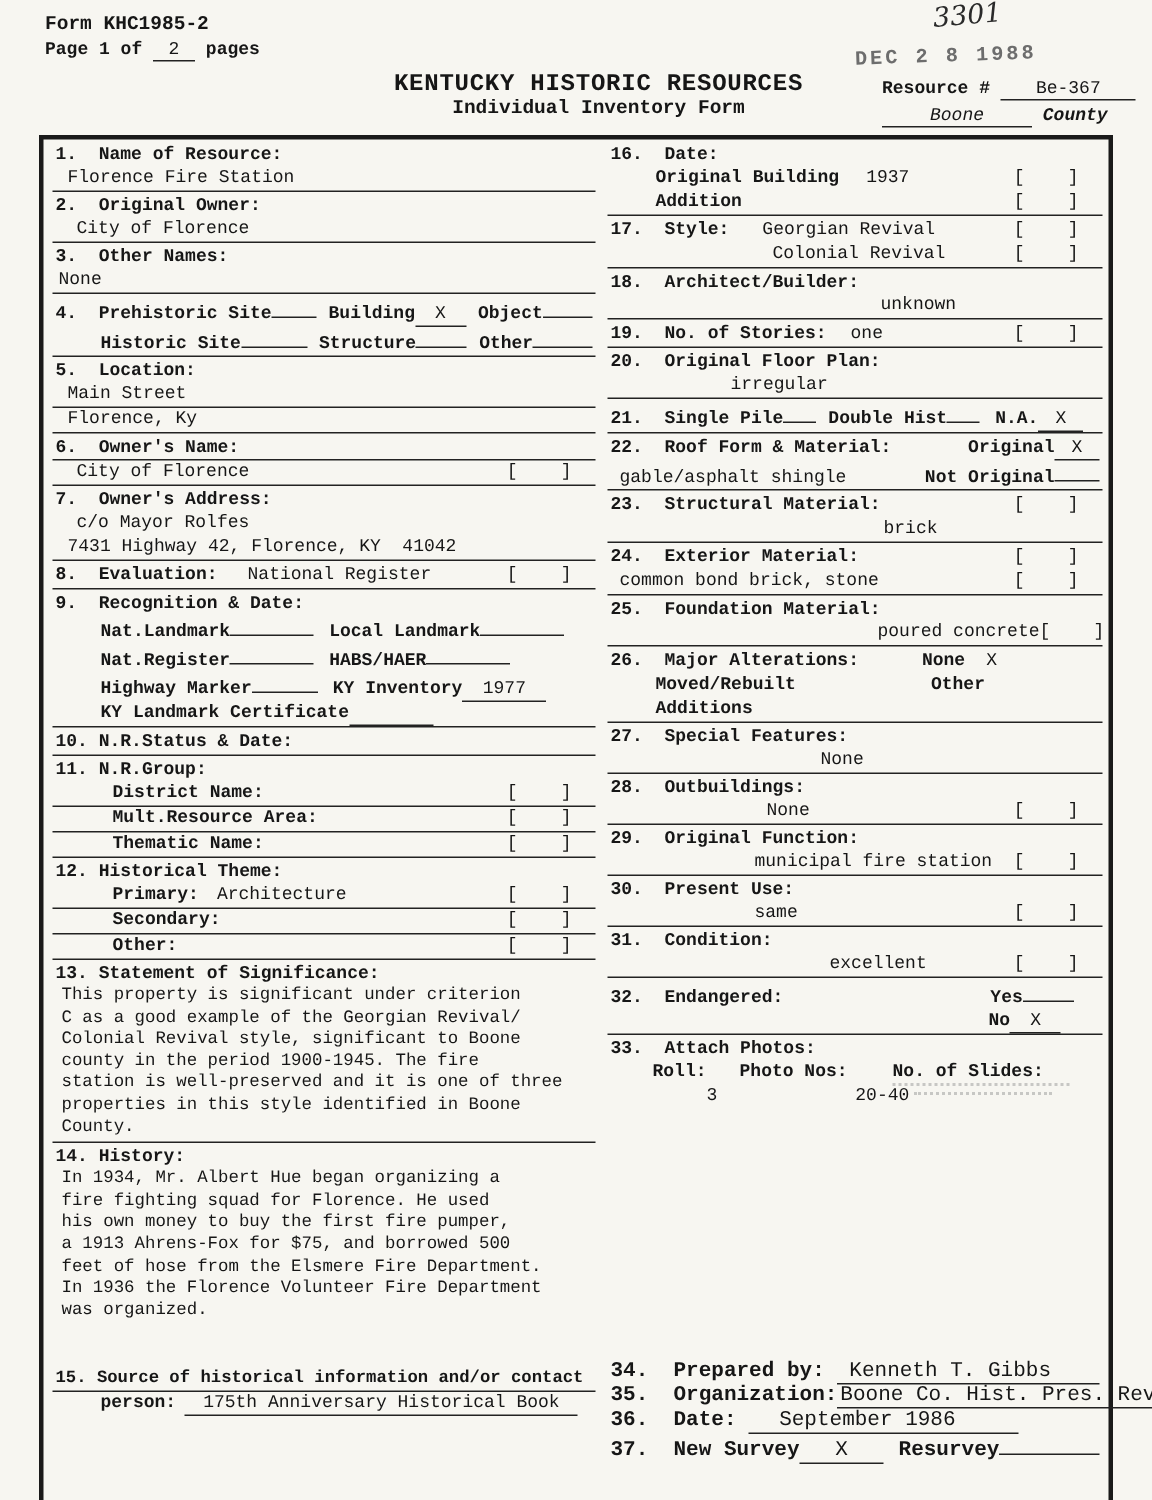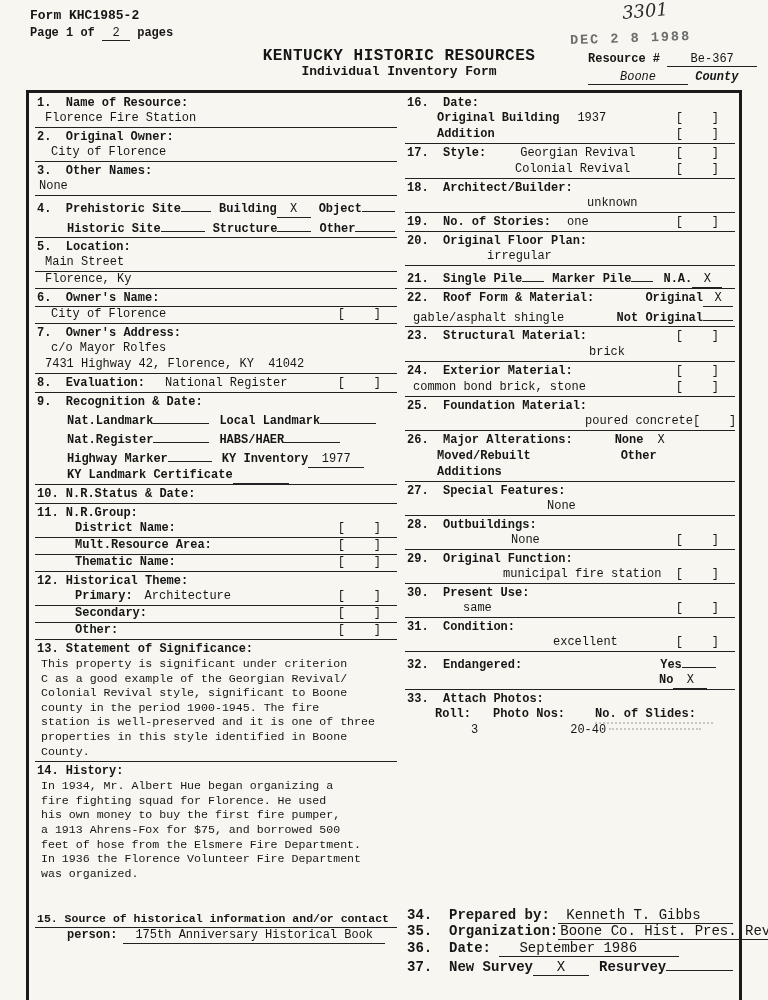--- a/index.html
+++ b/index.html
@@ -261,21 +261,21 @@
         </div>
         <div class="vrow">
           <span class="b" style="margin-left:30px">Addition</span>
           <span class="br">[    ]</span>
         </div>
       </div>
 
       <div class="item">
         <div class="vrow nb">
           <span class="b">17.  Style:</span>
-          <span class="val" style="margin-left:34px">Georgian Revival</span>
+          <span class="val" style="margin-left:22px">Georgian Revival</span>
           <span class="br">[    ]</span>
         </div>
         <div class="vrow">
           <span class="val" style="margin-left:108px">Colonial Revival</span>
           <span class="br">[    ]</span>
         </div>
       </div>
 
       <div class="item">
         <div class="lblrow b">18.  Architect/Builder:</div>
@@ -296,21 +296,21 @@
         <div class="lblrow b">20.  Original Floor Plan:</div>
         <div class="vrow">
             <span class="val" style="margin-left:80px">irregular</span>
           </div>
       </div>
 
       <div class="item">
         <div class="vrow">
           <span class="b">21.  Single Pile</span>
           <span class="useg" style="width:22px"></span>
-          <span class="b" style="margin-left:8px">Marker Pile</span>
+          <span class="b" style="margin-left:8px">Double Hist</span>
           <span class="useg" style="width:22px"></span>
           <span class="b" style="margin-left:10px">N.A.</span>
           <span class="useg" style="width:30px">X</span>
         </div>
       </div>
 
       <div class="item">
         <div class="vrow nb">
           <span class="b">22.  Roof Form &amp; Material:</span>
           <span class="b" style="margin-left:auto">Original</span>
@@ -386,21 +386,21 @@
         <div class="lblrow b">29.  Original Function:</div>
         <div class="vrow">
           <span class="val" style="margin-left:96px">municipal fire station</span>
           <span class="br">[    ]</span>
         </div>
       </div>
 
       <div class="item">
         <div class="lblrow b">30.  Present Use:</div>
         <div class="vrow">
-          <span class="val" style="margin-left:56px">same</span>
+          <span class="val" style="margin-left:96px">same</span>
           <span class="br">[    ]</span>
         </div>
       </div>
 
       <div class="item">
         <div class="lblrow b">31.  Condition:</div>
         <div class="vrow">
           <span class="val" style="margin-left:146px">excellent</span>
           <span class="br">[    ]</span>
         </div>

